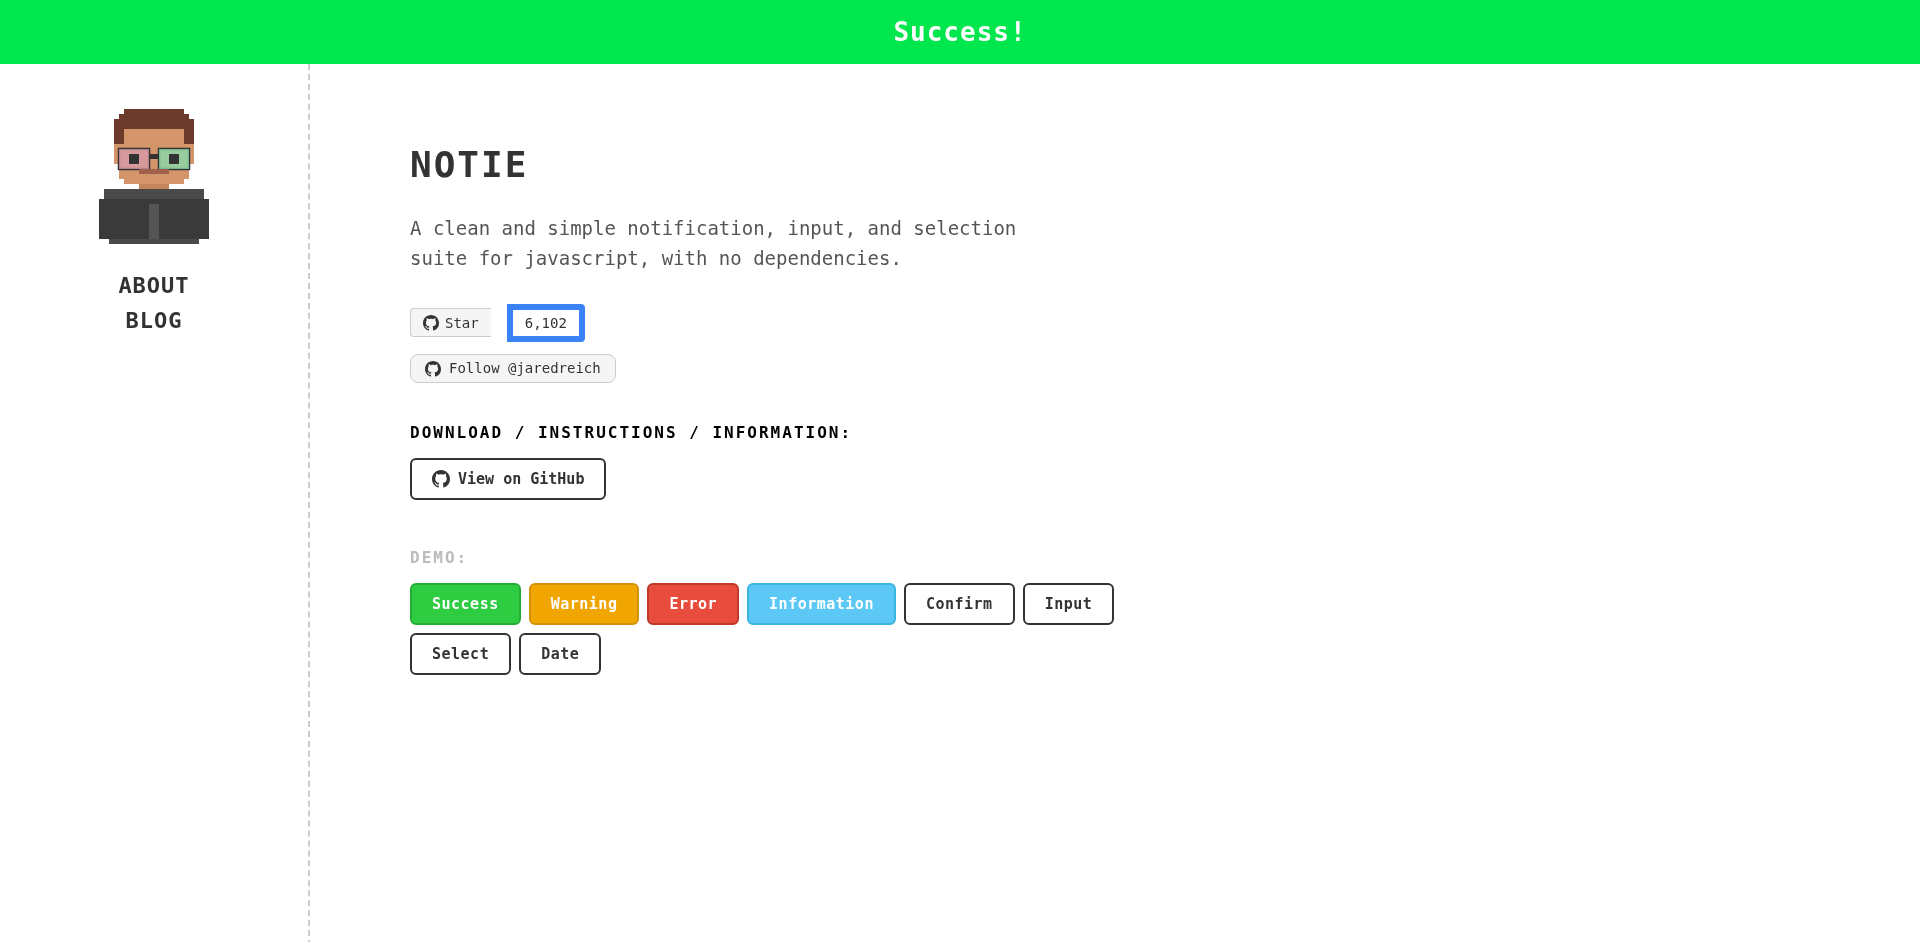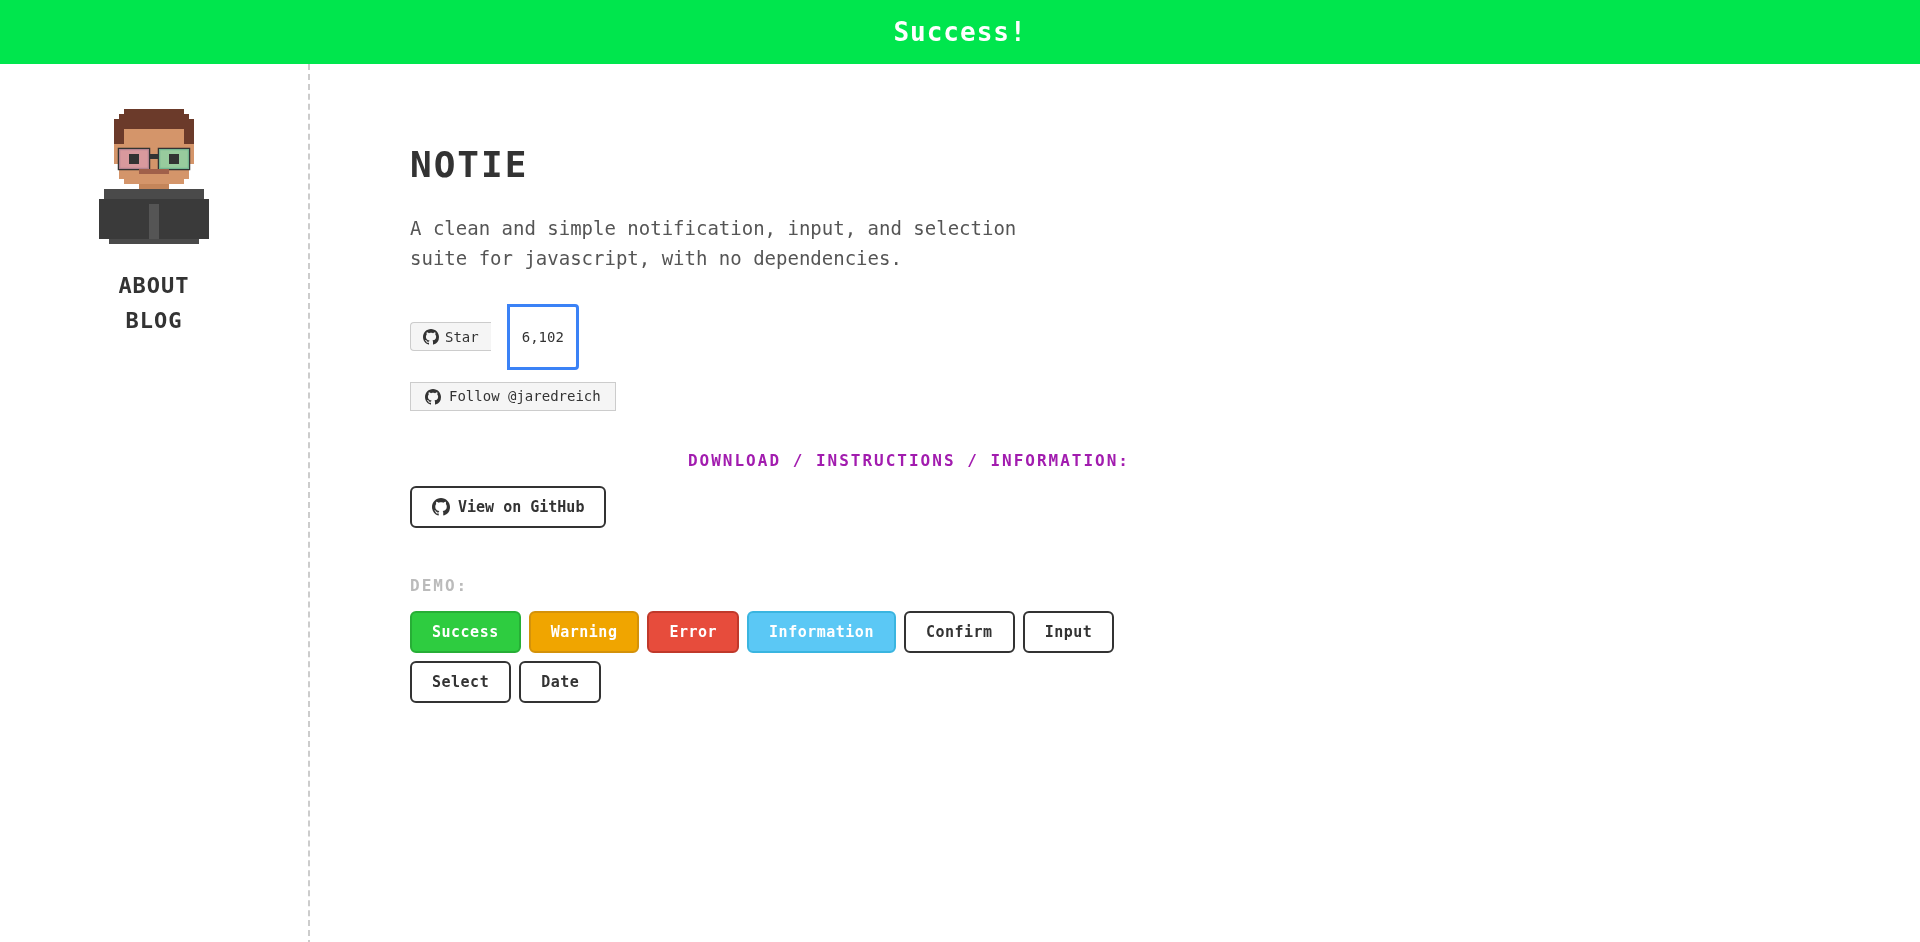--- a/index.html
+++ b/index.html
@@ -111,53 +111,52 @@
       background: #f5f5f5;
       font-family: monospace;
       font-size: 14px;
       cursor: pointer;
       color: #333;
     }
 
     .star-count {
       display: flex;
       align-items: center;
-      border: 3px solid #3b82f6;
+      border: 6px solid #3b82f6;
       border-radius: 0 4px 4px 0;
-      padding: 22px 12px;
+      padding: 5px 12px;
       background: #fff;
       font-family: monospace;
       font-size: 14px;
       color: #333;
     }
 
     .follow-btn {
       display: flex;
       align-items: center;
       gap: 8px;
       border: 1px solid #ccc;
-      border-radius: 0;
+      border-radius: 8px;
       padding: 5px 14px;
       background: #f5f5f5;
       font-family: monospace;
       font-size: 14px;
       cursor: pointer;
       color: #333;
       margin-bottom: 40px;
     }
 
     .section-heading {
       font-family: monospace;
       font-size: 16px;
       font-weight: bold;
-      color: #a21caf;
+      color: #000000;
       letter-spacing: 2px;
       text-transform: uppercase;
       margin-bottom: 16px;
-      text-align: right;
     }
 
     .view-github-btn {
       display: flex;
       align-items: center;
       gap: 8px;
       border: 2px solid #333;
       border-radius: 6px;
       padding: 10px 20px;
       background: #fff;

